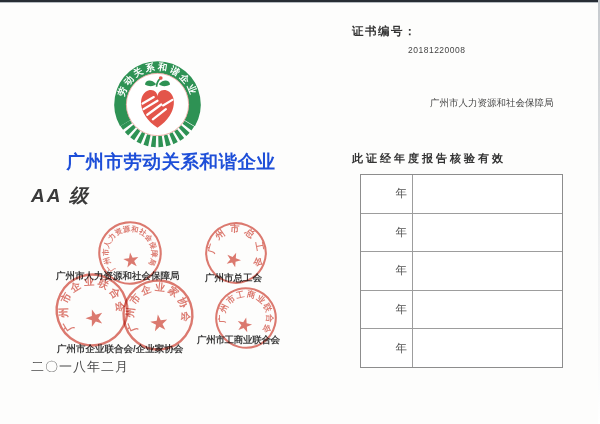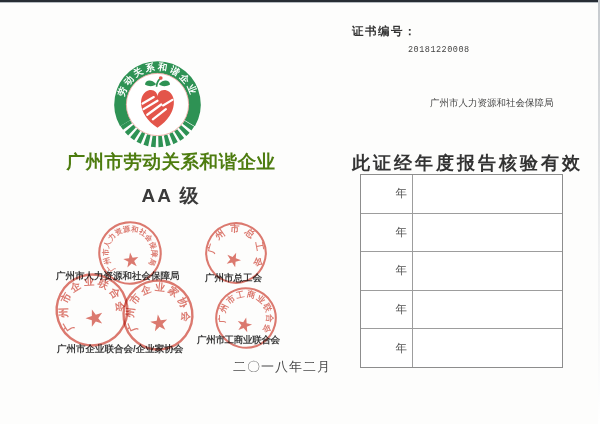--- a/index.html
+++ b/index.html
@@ -9,50 +9,50 @@
 
   
   .edge-top { position:absolute; left:0; top:0; width:100%; height:3px; background:#272d34; border-bottom:1px solid #b6bcc1; }
   .edge-right { position:absolute; right:0; top:0; width:2px; height:100%; background:linear-gradient(#c6cace, #f0f1f2 60%, #ffffff); }
 
   
   .emblem { position:absolute; left:111px; top:58px; width:93px; height:93px; }
   .emblem svg { width:100%; height:100%; display:block; }
 
   .title { position:absolute; left:31px; top:149px; width:280px; text-align:center;
-           font-size:18.5px; font-weight:bold; color:#4d7c0f; letter-spacing:0.5px; white-space:nowrap; }
-  .grade { position:absolute; left:31px; top:183px; width:280px; text-align:center;
-           font-size:19px; font-weight:bold; color:#3a3a3a; letter-spacing:2px; }
+           font-size:18.5px; font-weight:bold; color:#1d4ed8; letter-spacing:0.5px; white-space:nowrap; }
+  .grade { position:absolute; left:31px; top:183px; width:280px; 
+           font-size:19px; font-weight:bold; color:#3a3a3a; letter-spacing:2px;font-style:italic; }
 
   .stamp { position:absolute; color:#d65c50; opacity:0.82; mix-blend-mode:multiply; z-index:3; }
   .stamp svg { width:100%; height:100%; display:block; overflow:visible; }
   .s1 { left:97px;  top:220px; width:66px; height:66px; transform:rotate(-8deg); }
   .s2 { left:204px; top:221px; width:64px; height:64px; transform:rotate(22deg); }
   .s3 { left:54px;  top:272px; width:76px; height:76px; transform:rotate(-18deg); }
   .s4 { left:121px; top:278px; width:74px; height:74px; transform:rotate(-8deg); }
   .s5 { left:214px; top:286px; width:64px; height:64px; transform:rotate(14deg); }
 
   .stamp-label { position:absolute; font-size:9.5px; font-weight:bold; color:#3c3c3c;
                  z-index:2; white-space:nowrap; }
   .lb1 { left:56px;  top:270px; }
   .lb2 { left:205px; top:272px; }
   .lb3 { left:57px;  top:327px;margin-top:16px; }
   .lb4 { left:197px; top:334px; letter-spacing:-0.3px; }
 
-  .date { position:absolute; left:31px; top:358px; width:300px; text-align:right;
+  .date { position:absolute; left:31px; top:358px; width:300px; text-align:left;
           font-family:"Liberation Serif", serif; font-size:13px; color:#4a4a4a; letter-spacing:1px; }
 
   
   .fld-label { position:absolute; font-size:11.5px; font-weight:bold; color:#333333; letter-spacing:1.5px; white-space:nowrap; }
-  .fld-value { position:absolute; font-family:Liberation Mono, monospace; color:#454545; white-space:nowrap; }
+  .fld-value { position:absolute; font-family:Liberation Sans, sans-serif; color:#454545; white-space:nowrap; }
   .cert-label   { left:352px; top:24px; }
   .cert-value   { left:408px; top:45px; font-size:8.5px; letter-spacing:0.5px; }
   .holder-label { left:352px; top:94px; }
   .holder-value { left:430px; top:97px; font-size:9.5px; }
-  .verify-heading { position:absolute; left:352px; top:151px; font-size:18px; font-weight:bold;
+  .verify-heading { position:absolute; left:352px; top:151px; font-size:11px; font-weight:bold;
                     color:#333333; letter-spacing:3px; white-space:nowrap; }
 
   .ytable { position:absolute; left:360px; top:174px; width:203px; height:194px;
             border:1px solid #8d8d8d; display:flex; flex-direction:column; background:#fff; }
   .yrow { flex:1; display:flex; border-bottom:1px solid #9d9d9d; }
   .yrow:last-child { border-bottom:none; }
   .ycell { width:52px; border-right:1px solid #9d9d9d; display:flex; align-items:center;
            justify-content:flex-end; padding-right:5px; font-family:"Liberation Serif", serif;
            font-size:11.5px; color:#555555; }
   .yblank { flex:1; }

